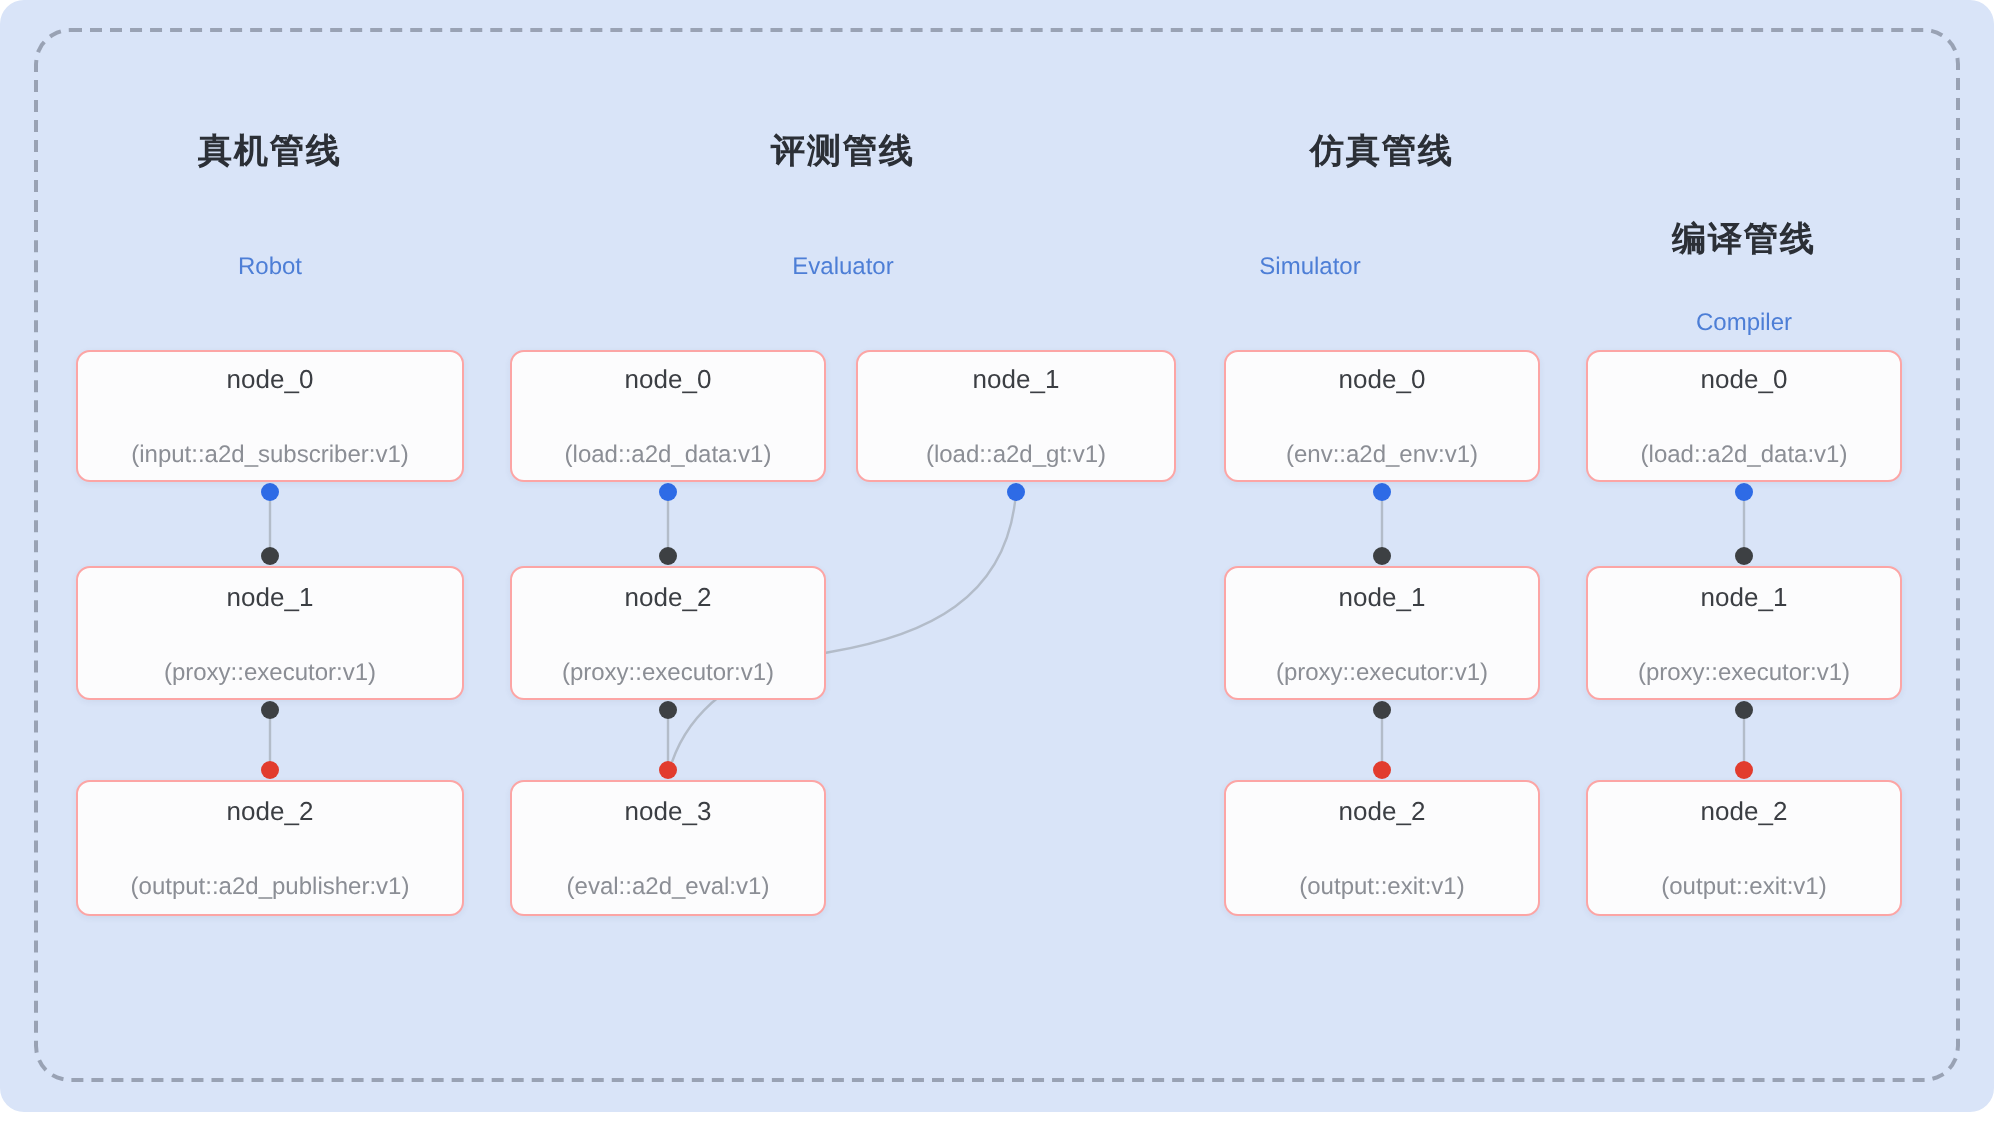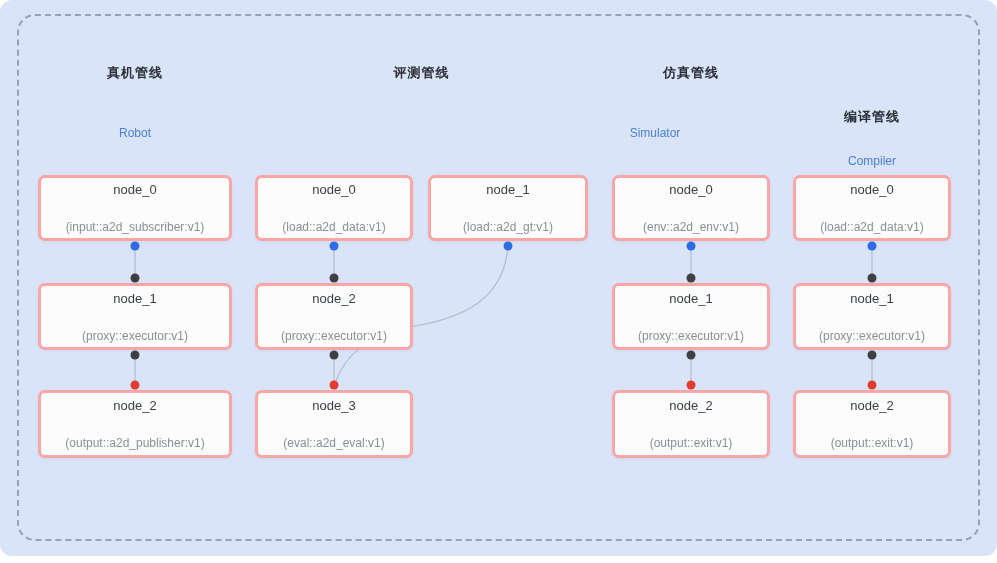--- a/index.html
+++ b/index.html
@@ -4,24 +4,24 @@
 <style>
   html,body { margin:0; padding:0; background:#ffffff; }
   body { font-family:"Liberation Sans","DejaVu Sans",sans-serif; }
   .stage { position:relative; width:997px; height:563px; background:#ffffff; overflow:hidden; }
   .bg { position:absolute; left:0; top:0; width:997px; height:556px; background:#d9e4f8; border-radius:12px; }
   .frame {
     position:absolute; left:17px; top:14px; width:959px; height:523px;
     border:2px dashed #99a2b4; border-radius:18px;
   }
   .edges { position:absolute; left:0; top:0; pointer-events:none; }
-  .tzh { position:absolute; text-align:center; font-size:13px; font-weight:700; color:#2b2f36; letter-spacing:1px; }
+  .tzh { position:absolute; text-align:center; font-size:17px; font-weight:700; color:#2b2f36; letter-spacing:1px; }
   .ten { position:absolute; text-align:center; font-size:12px; font-weight:400; color:#4d7ed6; }
   .node {
-    position:absolute; background:#fcfcfd; border:3px solid #fca5a5; border-radius:7px;
+    position:absolute; background:#fcfcfd; border:1px solid #fca5a5; border-radius:7px;
     box-shadow:0 1px 3px rgba(60,70,100,0.07);
     display:flex; flex-direction:column; align-items:center; justify-content:center; gap:23px;
     box-sizing:border-box;
   }
   .node-name { font-size:13px; color:#3b3e43; }
   .node-type { font-size:12px; color:#8b8e95; }
 </style>
 </head>
 <body>
 
@@ -63,20 +63,21 @@
     <circle cx="872" cy="246" r="4.5" fill="#2e6be6"></circle>
     <circle cx="872" cy="278" r="4.5" fill="#3d4043"></circle>
     <circle cx="872" cy="355" r="4.5" fill="#3d4043"></circle>
     <circle cx="872" cy="385" r="4.5" fill="#e23c2e"></circle>
   </svg>
 
   <div class="tzh" style="left:38px;top:64px;width:194px;">真机管线</div>
   <div class="ten" style="left:38px;top:126px;width:194px;">Robot</div>
 
   <div class="tzh" style="left:255px;top:64px;width:333px;">评测管线</div>
+  <div class="ten" style="left:255px;top:126px;width:333px;">Evaluator</div>
 
   <div class="tzh" style="left:612px;top:64px;width:158px;">仿真管线</div>
   <div class="ten" style="left:576px;top:126px;width:158px;">Simulator</div>
 
   <div class="tzh" style="left:793px;top:64px;width:158px;margin-top:44px;">编译管线</div>
   <div class="ten" style="left:793px;top:126px;width:158px;margin-top:28px;">Compiler</div>
 
   <div class="node" style="left:38px;top:175px;width:194px;height:66px;">
     <div class="node-name">node_0</div>
     <div class="node-type">(input::a2d_subscriber:v1)</div>

